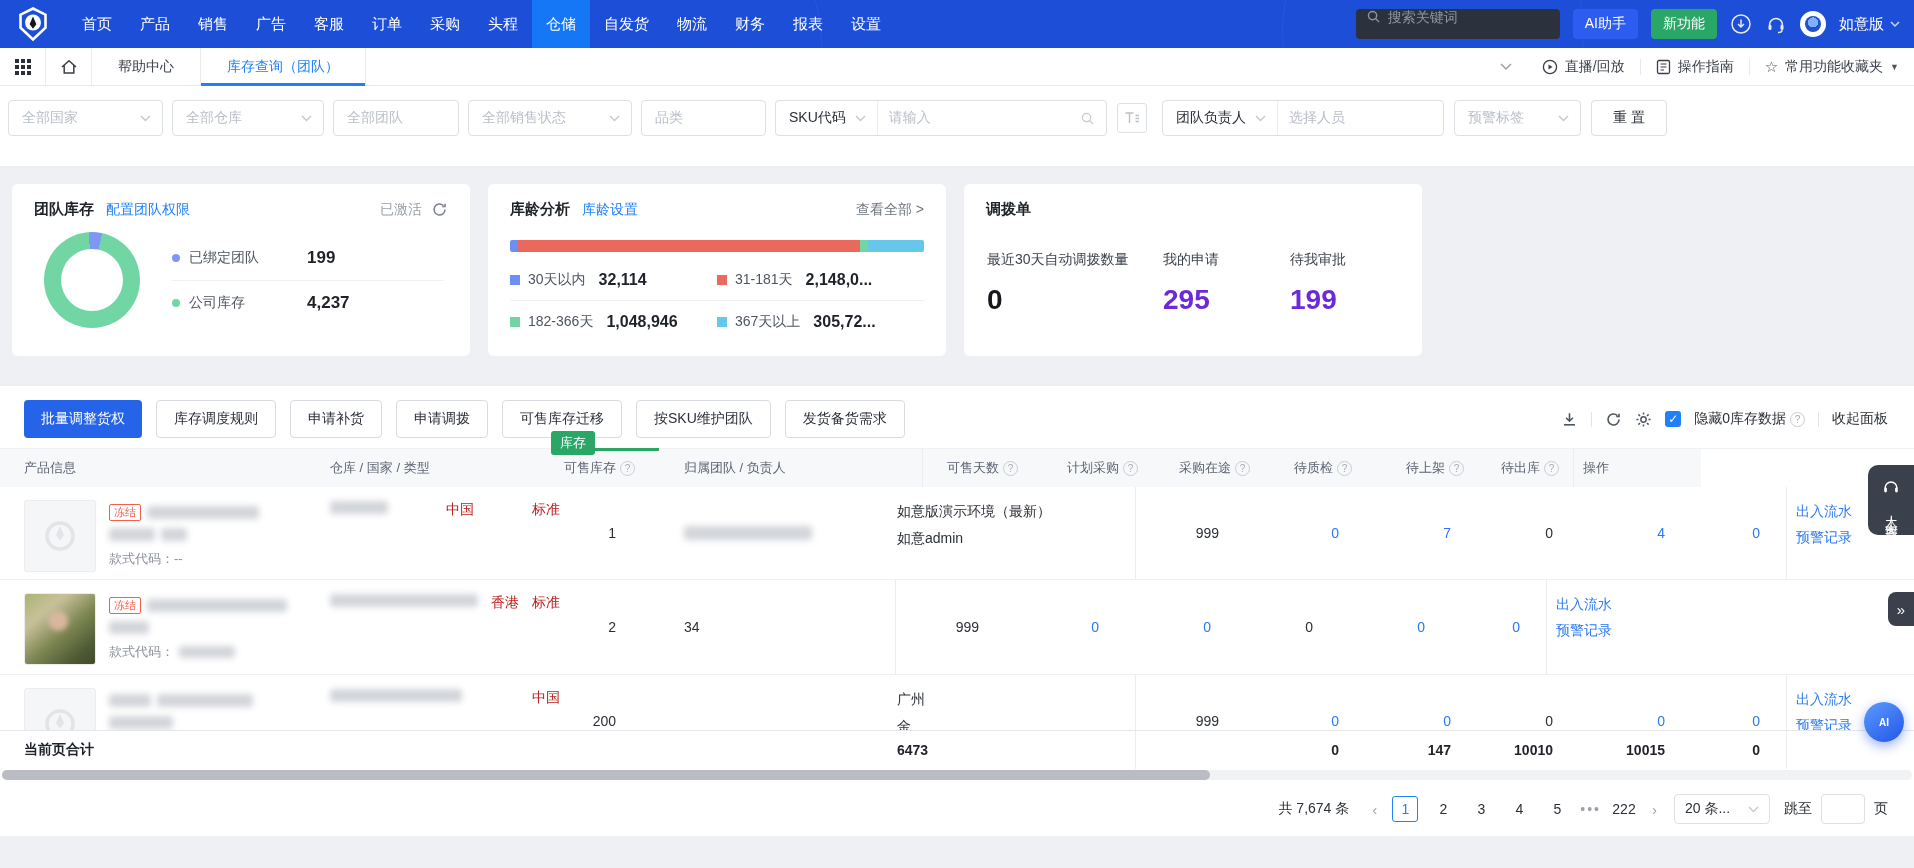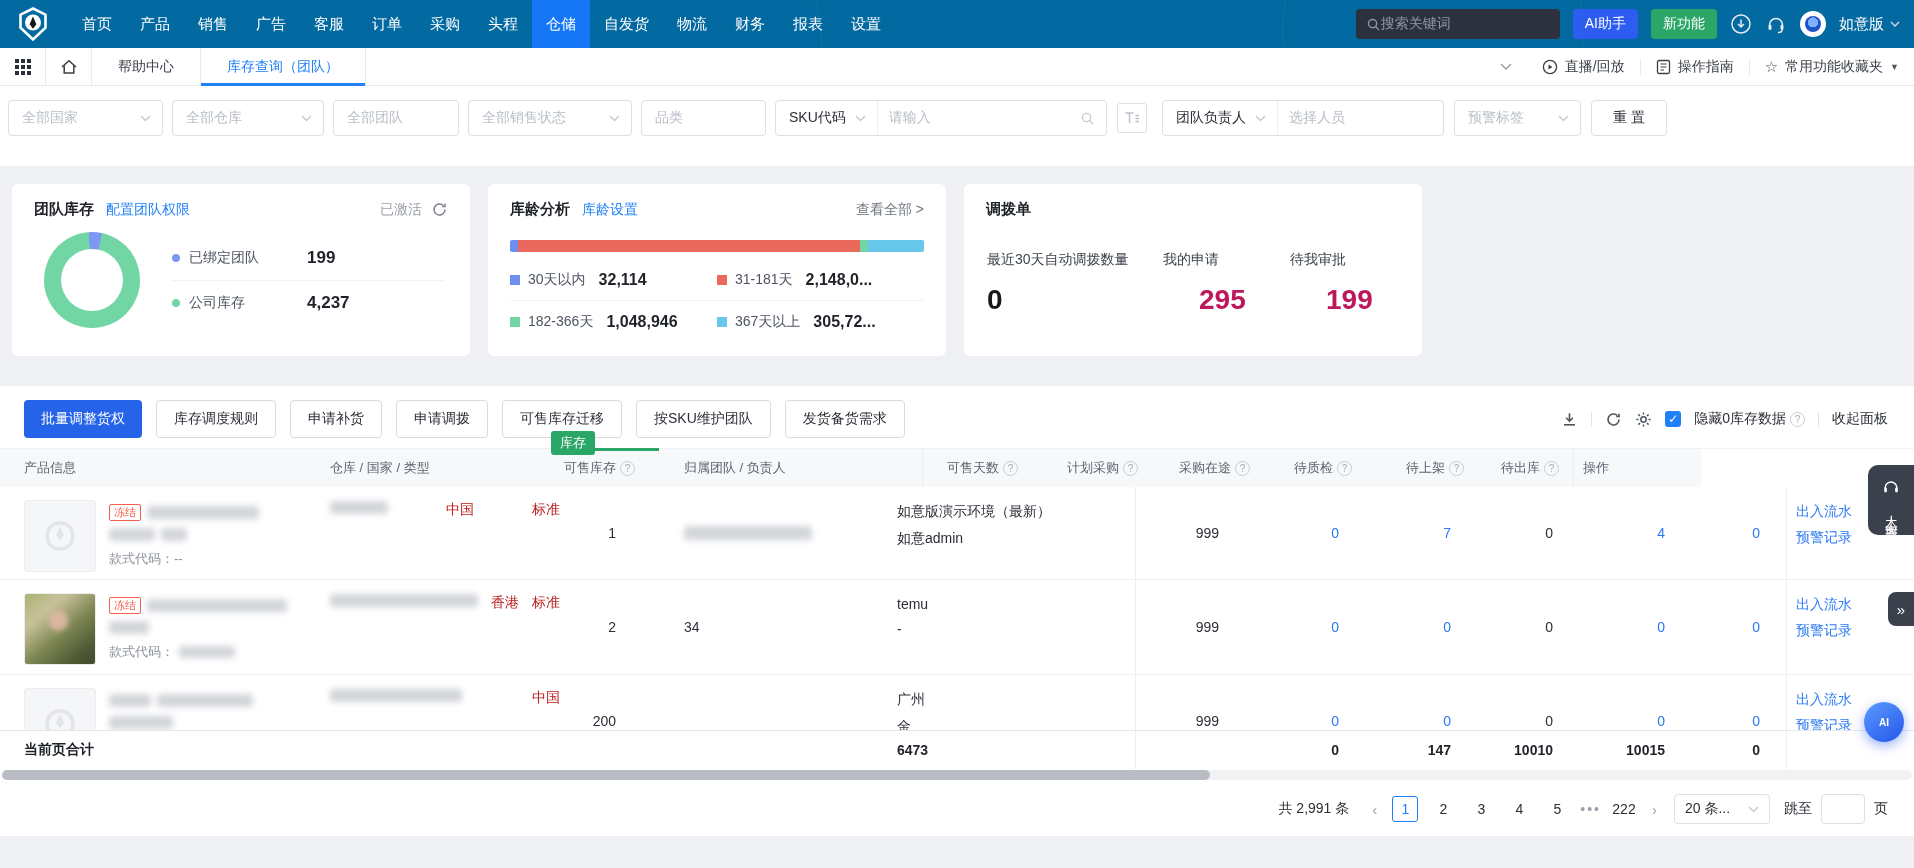--- a/index.html
+++ b/index.html
@@ -4,29 +4,29 @@
 <style>
   * { box-sizing: border-box; margin: 0; padding: 0; }
   html,body { width:1914px; height:868px; overflow:hidden; }
   body {
     font-family: "Liberation Sans","DejaVu Sans",sans-serif;
     background:#eef0f3; color:#2b2f36; position:relative; font-size:14px;
   }
   svg { display:block; }
 
   
-  .topnav { height:48px; background:#0369a1; display:flex; align-items:center; padding:0 14px; position:relative; overflow:hidden; }
+  .topnav { height:48px; background:#1d4ed8; display:flex; align-items:center; padding:0 14px; position:relative; overflow:hidden; }
   .topnav::before { content:""; position:absolute; left:560px; top:-90px; width:260px; height:260px; border:1px solid rgba(255,255,255,.05); border-radius:50%; }
   .topnav::after  { content:""; position:absolute; right:330px; top:-120px; width:300px; height:300px; border:1px solid rgba(255,255,255,.05); border-radius:50%; }
   .logo { width:38px; height:38px; margin-right:16px; flex:0 0 auto; z-index:1; }
   .nav-menu { display:flex; height:48px; z-index:1; }
   .nav-item { padding:0 14px; line-height:48px; font-size:15px; color:#fff; cursor:pointer; white-space:nowrap; }
   .nav-item.active { background:#1677f6; }
   .nav-right { margin-left:auto; display:flex; align-items:center; gap:13px; z-index:1; }
-  .nav-search { width:204px; height:30px; background:#2b313d; border-radius:4px; display:flex; align-items:center; padding:0 10px; color:#8e96a5; font-size:14px; }
+  .nav-search { width:204px; height:30px; background:#2b313d; border-radius:4px; display:flex; padding:0 10px; gap:7px; color:#8e96a5; font-size:14px; }
   .btn-ai  { height:30px; padding:0 12px; background:#2d5cf0; color:#fff; border:none; border-radius:4px; font-size:14px; cursor:pointer; }
   .btn-new { height:30px; padding:0 12px; background:#2aa766; color:#fff; border:none; border-radius:4px; font-size:14px; cursor:pointer; }
   .nav-icon { color:#e8eaef; cursor:pointer; }
   .avatar { width:26px; height:26px; border-radius:50%; background:#fff; display:flex; align-items:center; justify-content:center; }
   .avatar i { width:16px; height:16px; border-radius:50%; background:radial-gradient(circle at 50% 40%,#7eb0ff 0 40%,#1f52c4 41% 100%); display:block; }
   .edition { color:#fff; font-size:15px; display:flex; align-items:center; gap:6px; cursor:pointer; }
 
   
   .tabbar { height:38px; background:#fff; border-bottom:1px solid #e6e8eb; display:flex; align-items:stretch; }
   .tb-cell { display:flex; align-items:center; justify-content:center; border-right:1px solid #e9ebee; cursor:pointer; color:#3a3f48; }
@@ -68,21 +68,21 @@
   .sa-legend { display:grid; grid-template-columns:1fr 1fr; margin-top:8px; }
   .sa-item { display:flex; align-items:center; height:41px; font-size:14px; }
   .sa-top { border-bottom:1px solid #f0f1f3; }
   .sq { width:10px; height:10px; flex:0 0 auto; }
   .sa-label { margin-left:8px; color:#4e5560; white-space:nowrap; }
   .sa-value { margin-left:13px; font-weight:bold; font-size:16px; color:#1f2329; white-space:nowrap; }
   .tf-grid { display:flex; margin-top:32px; padding-left:1px; }
   .tf-c1 { width:176px; } .tf-c2 { width:127px; }
   .tf-label { font-size:14px; color:#3d434d; white-space:nowrap; }
   .tf-value { margin-top:15px; font-size:28px; font-weight:bold; color:#16181d; }
-  .tf-value.blue { color:#be185d;margin-left:36px; }
+  .tf-value.blue { color:#6d28d9; }
 
   
   .panel { background:#fff; margin-top:30px; position:relative; }
   .toolbar { display:flex; align-items:center; padding:14px 26px 10px 24px; }
   .btn-primary { height:38px; padding:0 17px; background:#2563e8; color:#fff; border:none; border-radius:4px; font-size:14px; margin-right:14px; cursor:pointer; white-space:nowrap; }
   .btn-ghost { height:38px; padding:0 17px; background:#fff; border:1px solid #d8dbe0; border-radius:4px; color:#2b2f36; font-size:14px; margin-right:14px; cursor:pointer; white-space:nowrap; }
   .toolbar-right { margin-left:auto; display:flex; align-items:center; gap:13px; color:#4e5560; }
   .vline { width:1px; height:15px; background:#e2e4e8; }
   .checkbox { width:16px; height:16px; background:#2080f7; border-radius:3px; color:#fff; font-size:12px; display:flex; align-items:center; justify-content:center; cursor:pointer; }
   .hz-label { color:#2b2f36; white-space:nowrap; }
@@ -578,24 +578,20 @@
         <span class="blur" style="width:148px"></span>
         <span>香港</span>
         <span>标准</span>
       </div>
       <div class="cell c2 stockv">
           <span>2</span>
         </div>
       <div class="cell c3 catc">
           <span>34</span>
         </div>
-      <div class="cell c4 teamc">
-        <span>temu</span>
-        <span>-</span>
-      </div>
       <div class="cell c5 numc">
           <span>999</span>
         </div>
       <div class="cell c6 numc">
           <a class="numlink">0</a>
         </div>
       <div class="cell c7 numc">
           <a class="numlink">0</a>
         </div>
       <div class="cell c8 numc">
@@ -681,21 +677,21 @@
     <div class="c11" style="border-left:1px solid #ebedf0;height:38px;"></div>
   </div>
 
   <div class="hscroll">
     <div class="track">
         <div class="thumbbar"></div>
       </div>
   </div>
 
   <div class="pagerow">
-    <span class="pg-total">共 2,991 条</span>
+    <span class="pg-total">共 7,674 条</span>
     <span class="pg-arrow">‹</span>
     <span id="pages" style="display:flex;align-items:center;">
         <span class="pg cur">1</span>
         <span class="pg">2</span>
         <span class="pg">3</span>
         <span class="pg">4</span>
         <span class="pg">5</span>
       </span>
     <span class="pg-dots">•••</span>
     <span class="pg">222</span>

